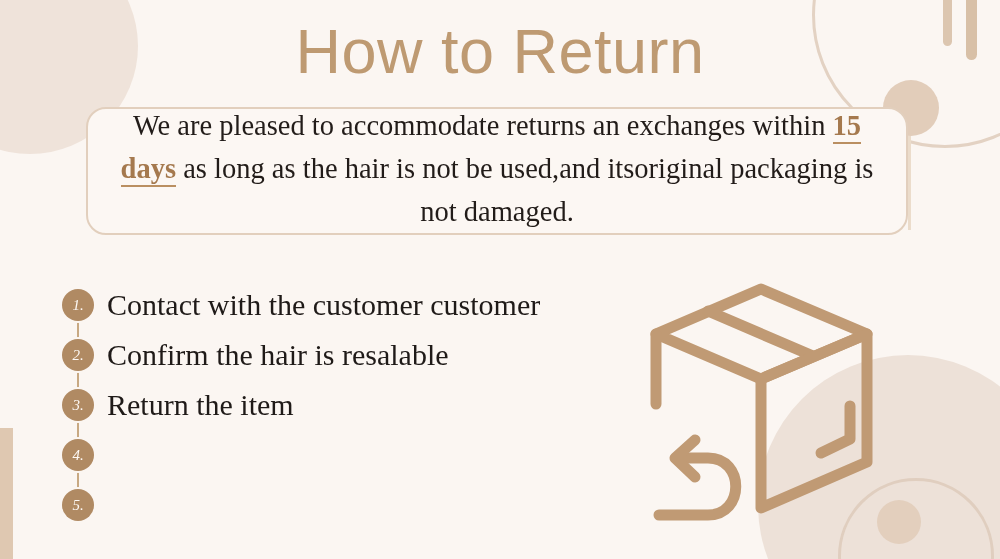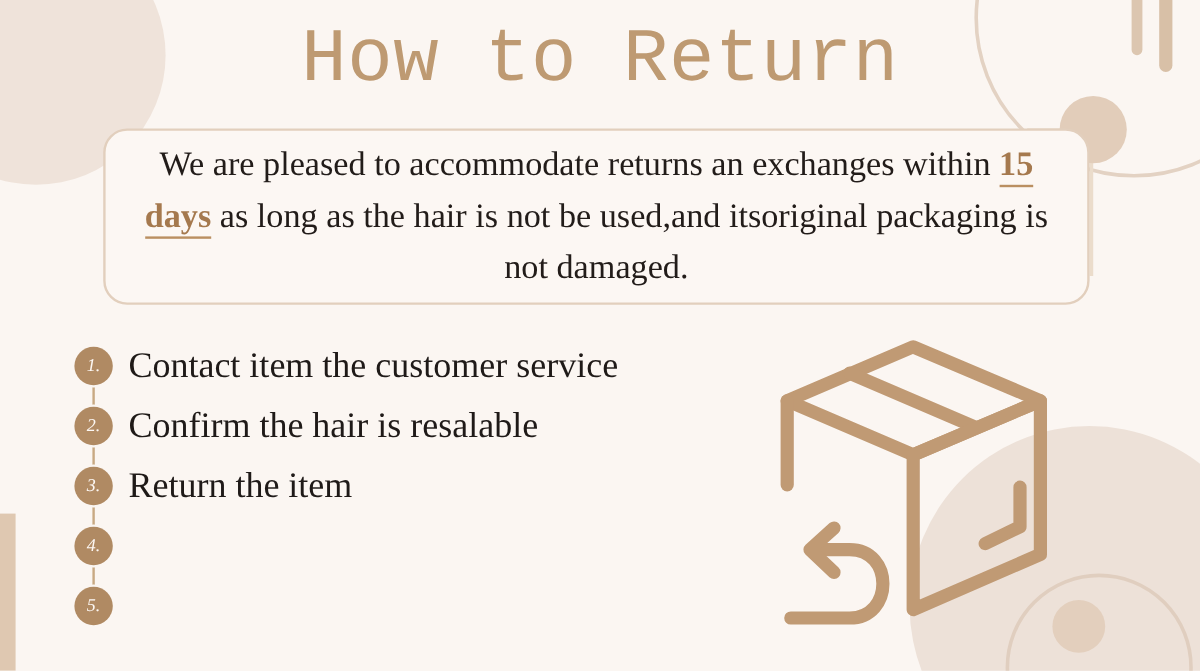--- a/index.html
+++ b/index.html
@@ -115,38 +115,38 @@
   
   .title {
     position: absolute;
     left: 0;
     top: 10px;
     width: 1000px;
     text-align: center;
     font-size: 63px;
     line-height: 82px;
     color: #BE9A72;
-    font-family: Liberation Mono, monospace;
+    font-family: Liberation Sans, sans-serif;
     letter-spacing: 0.5px;
     white-space: nowrap;
   }
 
   
   .policy-box {
     position: absolute;
     left: 86px;
     top: 107px;
     width: 822px;
-    height: 147px;
+    height: 128px;
     box-sizing: border-box;
     border: 2px solid #E2CFBD;
     border-radius: 20px;
     background: #FCF7F3;
     display: flex;
-    align-items: center;
+    align-items: flex-end;
     justify-content: center;
   }
   .policy-text {
     text-align: center;
     font-size: 28.5px;
     line-height: 43px;
     color: #221C19;
     padding: 0 18px;
     font-family: "Liberation Serif", serif;
   }
@@ -238,21 +238,21 @@
       <span>within </span><span class="hl">15 days</span><span> as long as the hair is not be used,and</span>
       <span>itsoriginal packaging is not damaged.</span>
     </div>
   </div>
 
   <div class="steps">
     <div class="steps-rail"></div>
 
     <div class="step">
       <div class="step-marker">1.</div>
-      <div class="step-label">Contact item the customer service</div>
+      <div class="step-label">Contact with the customer customer</div>
     </div>
 
     <div class="step">
       <div class="step-marker">2.</div>
       <div class="step-label">Confirm the hair is resalable</div>
     </div>
 
     <div class="step">
       <div class="step-marker">3.</div>
       <div class="step-label">Return the item</div>

